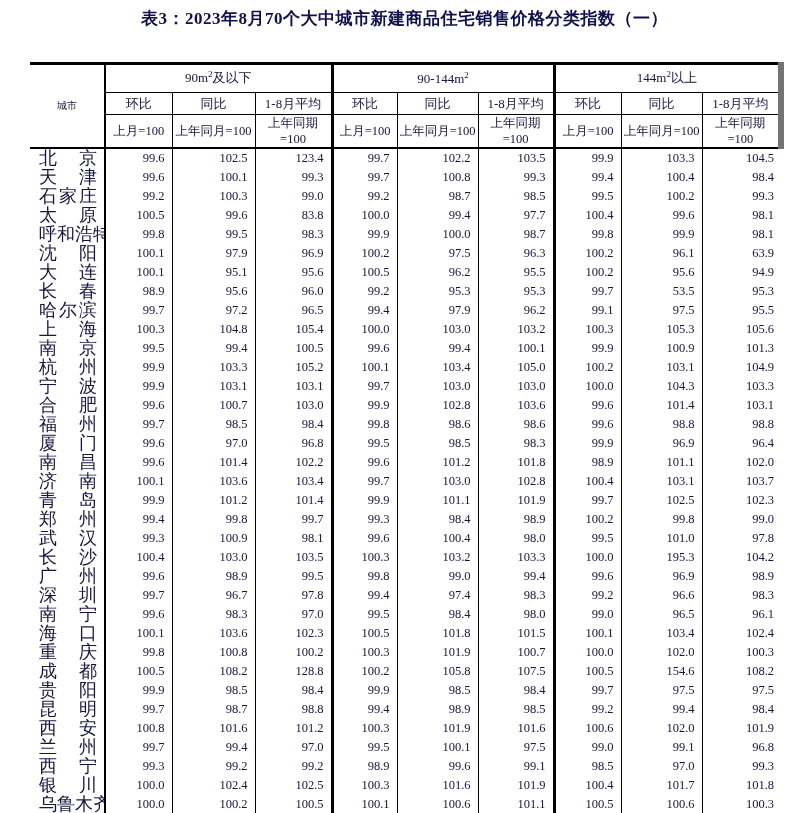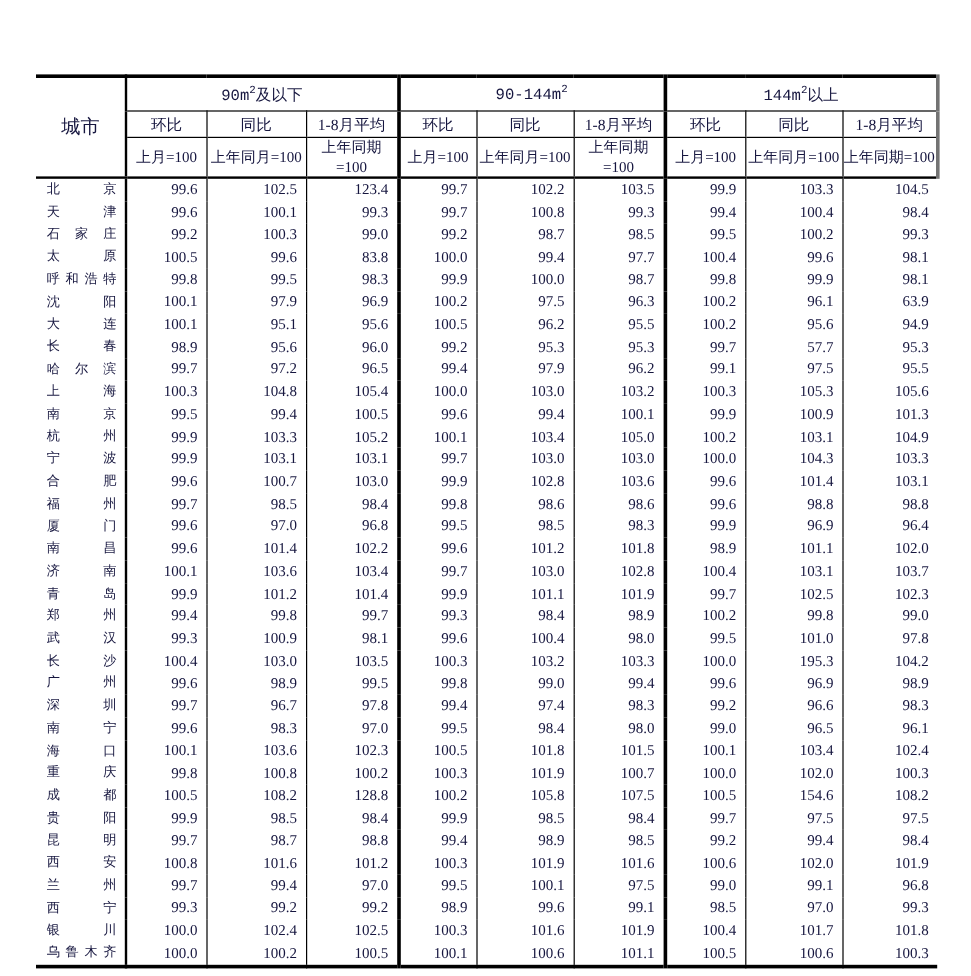--- a/index.html
+++ b/index.html
@@ -26,57 +26,58 @@
     border-top:3px solid #000;
     border-bottom:3px solid #000;
   }
   thead th {
     font-weight:normal;
     text-align:center;
     border-bottom:1px solid #000;
     font-size:13px;
     padding:0;
   }
-  thead tr.r1 th { height:27px;font-family:Liberation Mono, monospace; }
+  thead tr.r1 th { height:27px; }
   thead tr.r2 th { height:21px;text-align:center; }
   thead tr.r3 th { height:19px; font-size:12.5px; }
-  thead th.last { border-right:3px solid #737373; }
+  thead th.last { border-right:6px solid #737373; }
   th.city-h {
     border-bottom:2px solid #000;
-    font-size:16px;
+    font-size:10px;
     text-align:center;
   }
   thead tr.r3 th { border-bottom:2px solid #000; }
   .csep { border-left:2px solid #000; }
   .vsep { border-left:1px solid #000; }
   .gsep { border-left:3px solid #000; }
   sup { font-size:9px; }
   tbody td {
     height:18.7px;
     padding:0;
     font-size:12.5px;
     overflow:hidden;
     white-space:nowrap;
   }
   td.num { text-align:right; padding-right:7px; }
   td.city-cell { text-align:left; }
   .city-name {
     display:inline-block;
     width:58px;
     margin-left:9px;
-    font-size:11px;
+    font-size:18px;
     text-align:justify;
     text-align-last:justify;
     line-height:18.7px;
   }
 </style>
 </head>
 <body>
 
 <div class="page">
+  <div class="title">表3：2023年8月70个大中城市新建商品住宅销售价格分类指数（一）</div>
 
   <div class="tbl-wrap">
     <table>
       <colgroup>
         <col style="width:75px">
         <col style="width:67px">
           <col style="width:83px">
           <col style="width:77px">
         <col style="width:65px">
           <col style="width:81px">
@@ -209,21 +210,21 @@
 
   <tr>
     <td class="city-cell"><span class="city-name">长春</span></td>
     <td class="num csep">98.9</td>
     <td class="num vsep">95.6</td>
     <td class="num vsep">96.0</td>
     <td class="num gsep">99.2</td>
     <td class="num vsep">95.3</td>
     <td class="num vsep">95.3</td>
     <td class="num gsep">99.7</td>
-    <td class="num vsep">57.7</td>
+    <td class="num vsep">53.5</td>
     <td class="num vsep">95.3</td>
   </tr>
 
   <tr>
     <td class="city-cell"><span class="city-name">哈尔滨</span></td>
     <td class="num csep">99.7</td>
     <td class="num vsep">97.2</td>
     <td class="num vsep">96.5</td>
     <td class="num gsep">99.4</td>
     <td class="num vsep">97.9</td>

